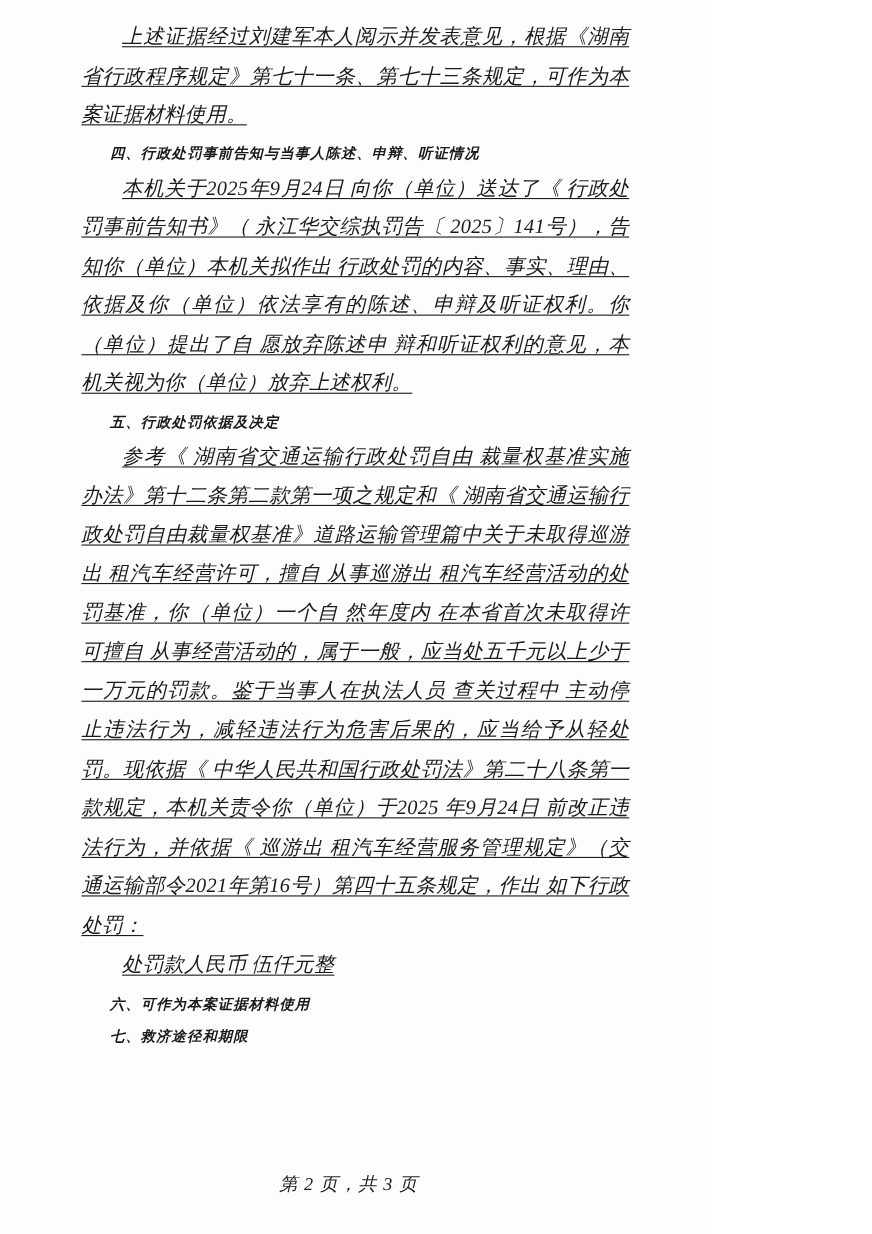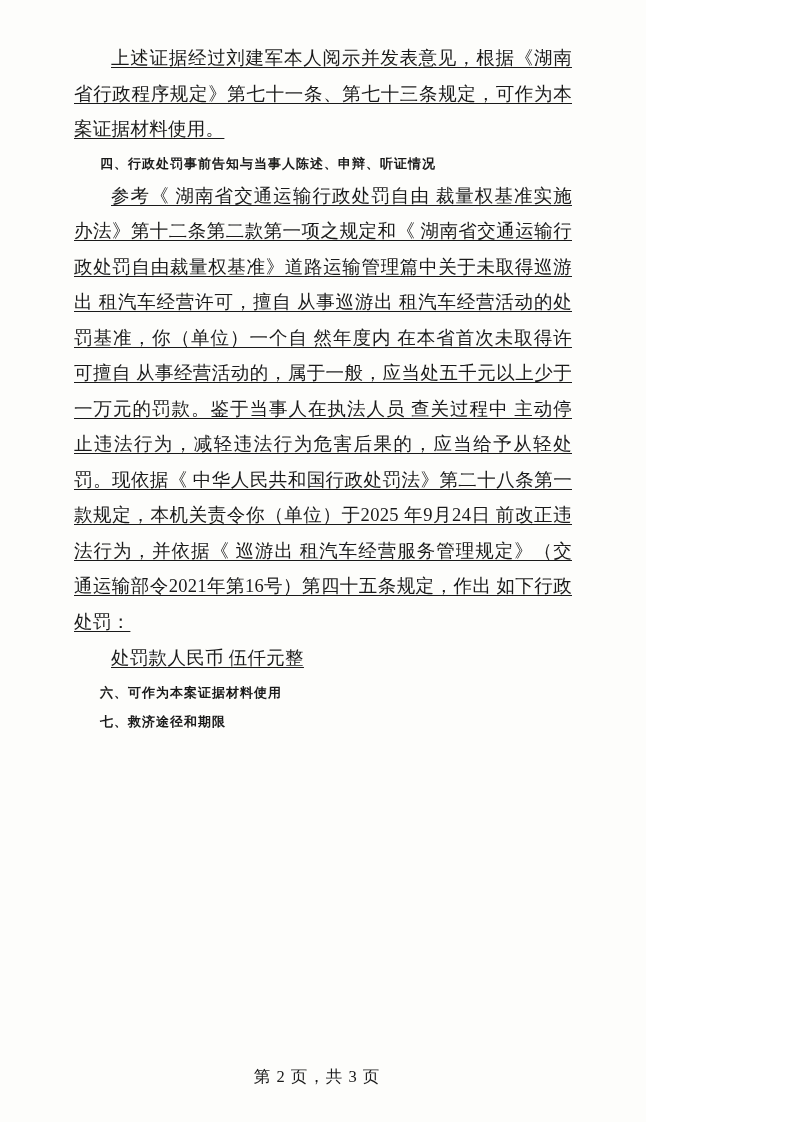--- a/index.html
+++ b/index.html
@@ -10,22 +10,23 @@
   body {
     font-family: "Liberation Serif", "DejaVu Serif", serif;
     color: #1a1a1a;
   }
   .page {
     position: relative;
     width: 646px;
     height: 1122px;
     background: #fdfdfb;
     box-sizing: border-box;
-    padding: 41px 74px 0 74px;
+    padding: 17px 74px 0 74px;
     overflow: hidden;
+    font-style: italic;
   }
   .doc-body {
     font-size: 18.5px;
     line-height: 1.92;
     letter-spacing: 0.3px;
   }
   .para {
     margin: 0 0 1px 0;
     text-align: justify;
     text-justify: inter-ideograph;
@@ -56,21 +57,23 @@
 </head>
 <body>
 
 <div class="page">
   <div class="doc-body">
 
     <p class="para u">上述证据经过刘建军本人阅示并发表意见，根据《湖南省行政程序规定》第七十一条、第七十三条规定，可作为本案证据材料使用。</p>
 
     <h2 class="heading">四、行政处罚事前告知与当事人陈述、申辩、听证情况</h2>
 
+    <p class="para u">本机关于2025年9月24日 向你（单位）送达了《 行政处罚事前告知书》（ 永江华交综执罚告〔 2025〕141号），告知你（单位）本机关拟作出 行政处罚的内容、事实、理由、依据及你（单位）依法享有的陈述、申辩及听证权利。你（单位）提出了自 愿放弃陈述申 辩和听证权利的意见，本机关视为你（单位）放弃上述权利。</p>
 
+    <h2 class="heading">五、行政处罚依据及决定</h2>
 
 
     <p class="para u">参考《 湖南省交通运输行政处罚自由 裁量权基准实施办法》第十二条第二款第一项之规定和《 湖南省交通运输行政处罚自由裁量权基准》道路运输管理篇中关于未取得巡游出 租汽车经营许可，擅自 从事巡游出 租汽车经营活动的处罚基准，你（单位）一个自 然年度内 在本省首次未取得许可擅自 从事经营活动的，属于一般，应当处五千元以上少于一万元的罚款。鉴于当事人在执法人员 查关过程中 主动停止违法行为，减轻违法行为危害后果的，应当给予从轻处罚。现依据《 中华人民共和国行政处罚法》第二十八条第一款规定，本机关责令你（单位）于2025 年9月24日 前改正违法行为，并依据《 巡游出 租汽车经营服务管理规定》（交通运输部令2021年第16号）第四十五条规定，作出 如下行政处罚：</p>
 
     <p class="para u">处罚款人民币 伍仟元整</p>
 
     <h2 class="heading">六、可作为本案证据材料使用</h2>
 
 
     <h2 class="heading">七、救济途径和期限</h2>

